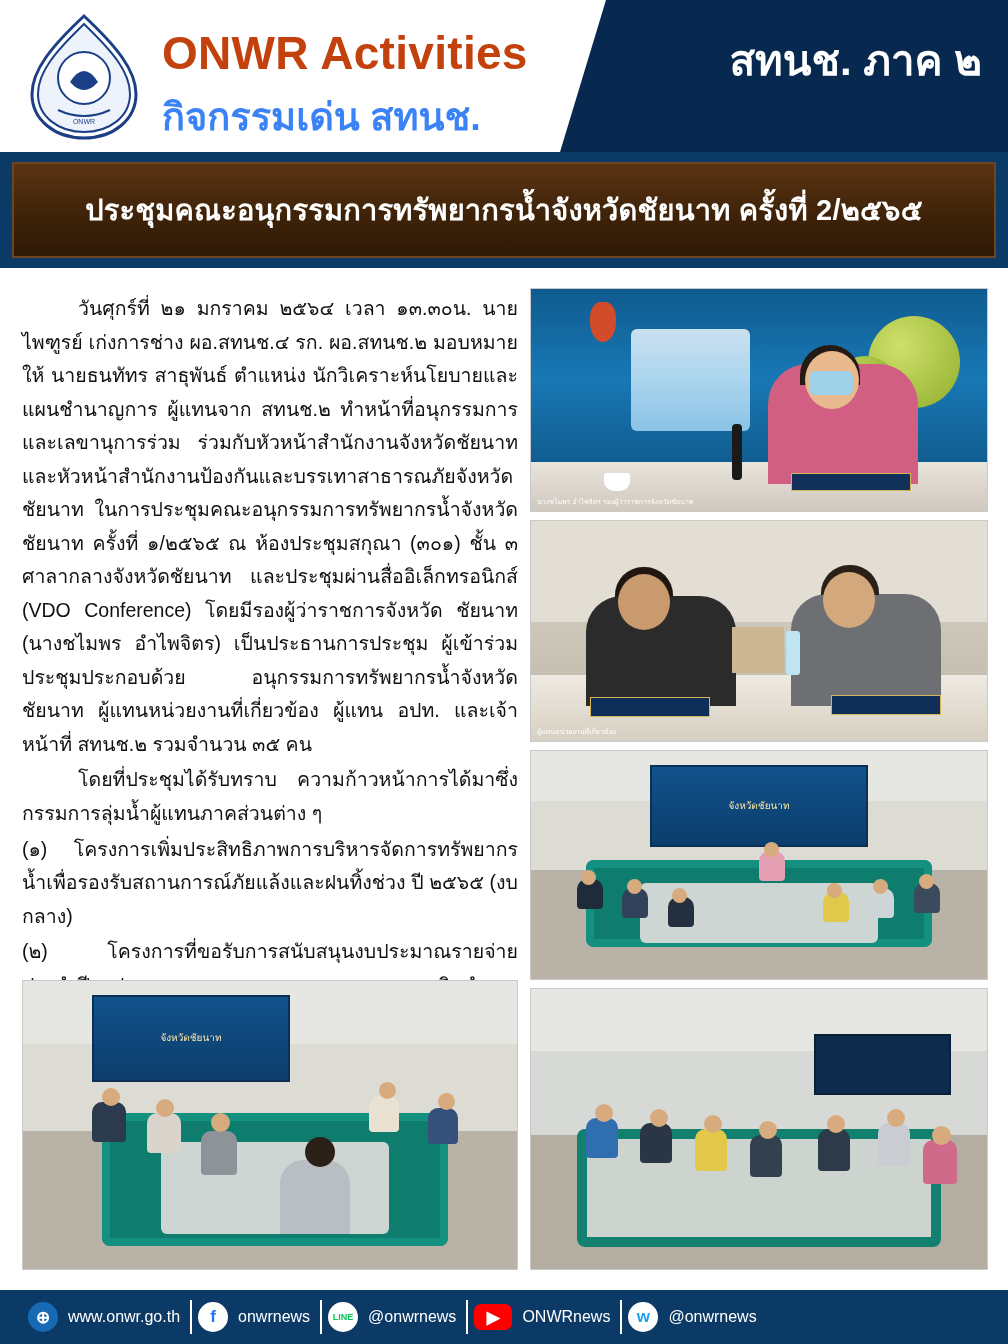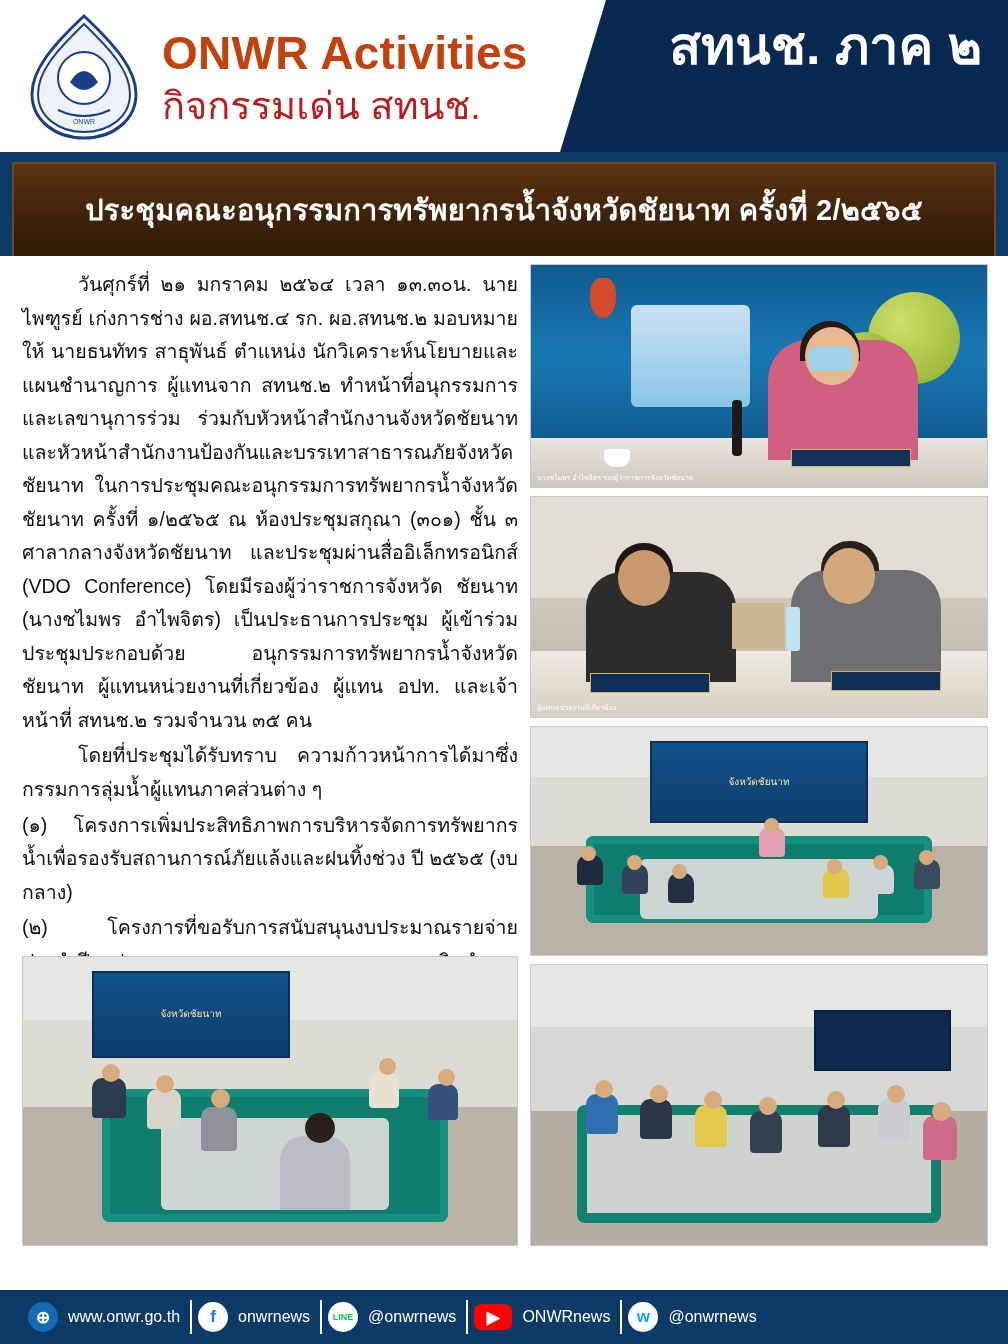--- a/index.html
+++ b/index.html
@@ -31,36 +31,36 @@
   }
   .header-right-inner {
     position: absolute; right: 26px; top: 18px; text-align: right;
     color: #ffffff;
   }
   .hdr-th-small {
     font-size: 25px; letter-spacing: 0.5px; color: #ffffff;
     line-height: 1.25;
   }
   .hdr-th-big {
-    font-size: 52px; font-weight: bold; color: #ffffff; margin-top: 0;
+    font-size: 42px; font-weight: bold; color: #ffffff; margin-top: 20px;
     line-height: 1.1;
   }
   .logo {
     position: absolute; left: 22px; top: 12px;
     width: 124px; height: 130px;
   }
   .logo svg { display: block; }
   .title-en {
     position: absolute; left: 162px; top: 26px;
     font-size: 46px; font-weight: bold; color: #c2410c;
     letter-spacing: 0.3px;
   }
   .title-th {
-    position: absolute; left: 162px; top: 75px;
-    font-size: 38px; font-weight: normal; color: #b91c1c;
+    position: absolute; left: 162px; top: 86px;
+    font-size: 38px; font-weight: bold; color: #3b82f6;
   }
 
   
   .banner-wrap {
     position: absolute; left: 0; top: 152px; width: 1008px; height: 116px;
     background: #0b3a66;
     padding: 10px 12px;
   }
   .banner {
     width: 984px; height: 96px;
@@ -68,21 +68,21 @@
     border: 2px solid #6d461f;
     display: flex; align-items: center; justify-content: center;
   }
   .banner-text {
     color: #ffffff; font-size: 29px; font-weight: bold;
     text-align: center; letter-spacing: 0.2px;
   }
 
   
   .body {
-    position: absolute; left: 0; top: 256px; width: 1008px; height: 944px;
+    position: absolute; left: 0; top: 280px; width: 1008px; height: 944px;
     background: #ffffff;
   }
 
   .article {
     position: absolute; left: 22px; top: 12px;
     width: 496px;
     font-size: 19.5px; line-height: 1.72; color: #111111;
     text-align: justify;
   }
   .article p { margin-bottom: 2px; }

